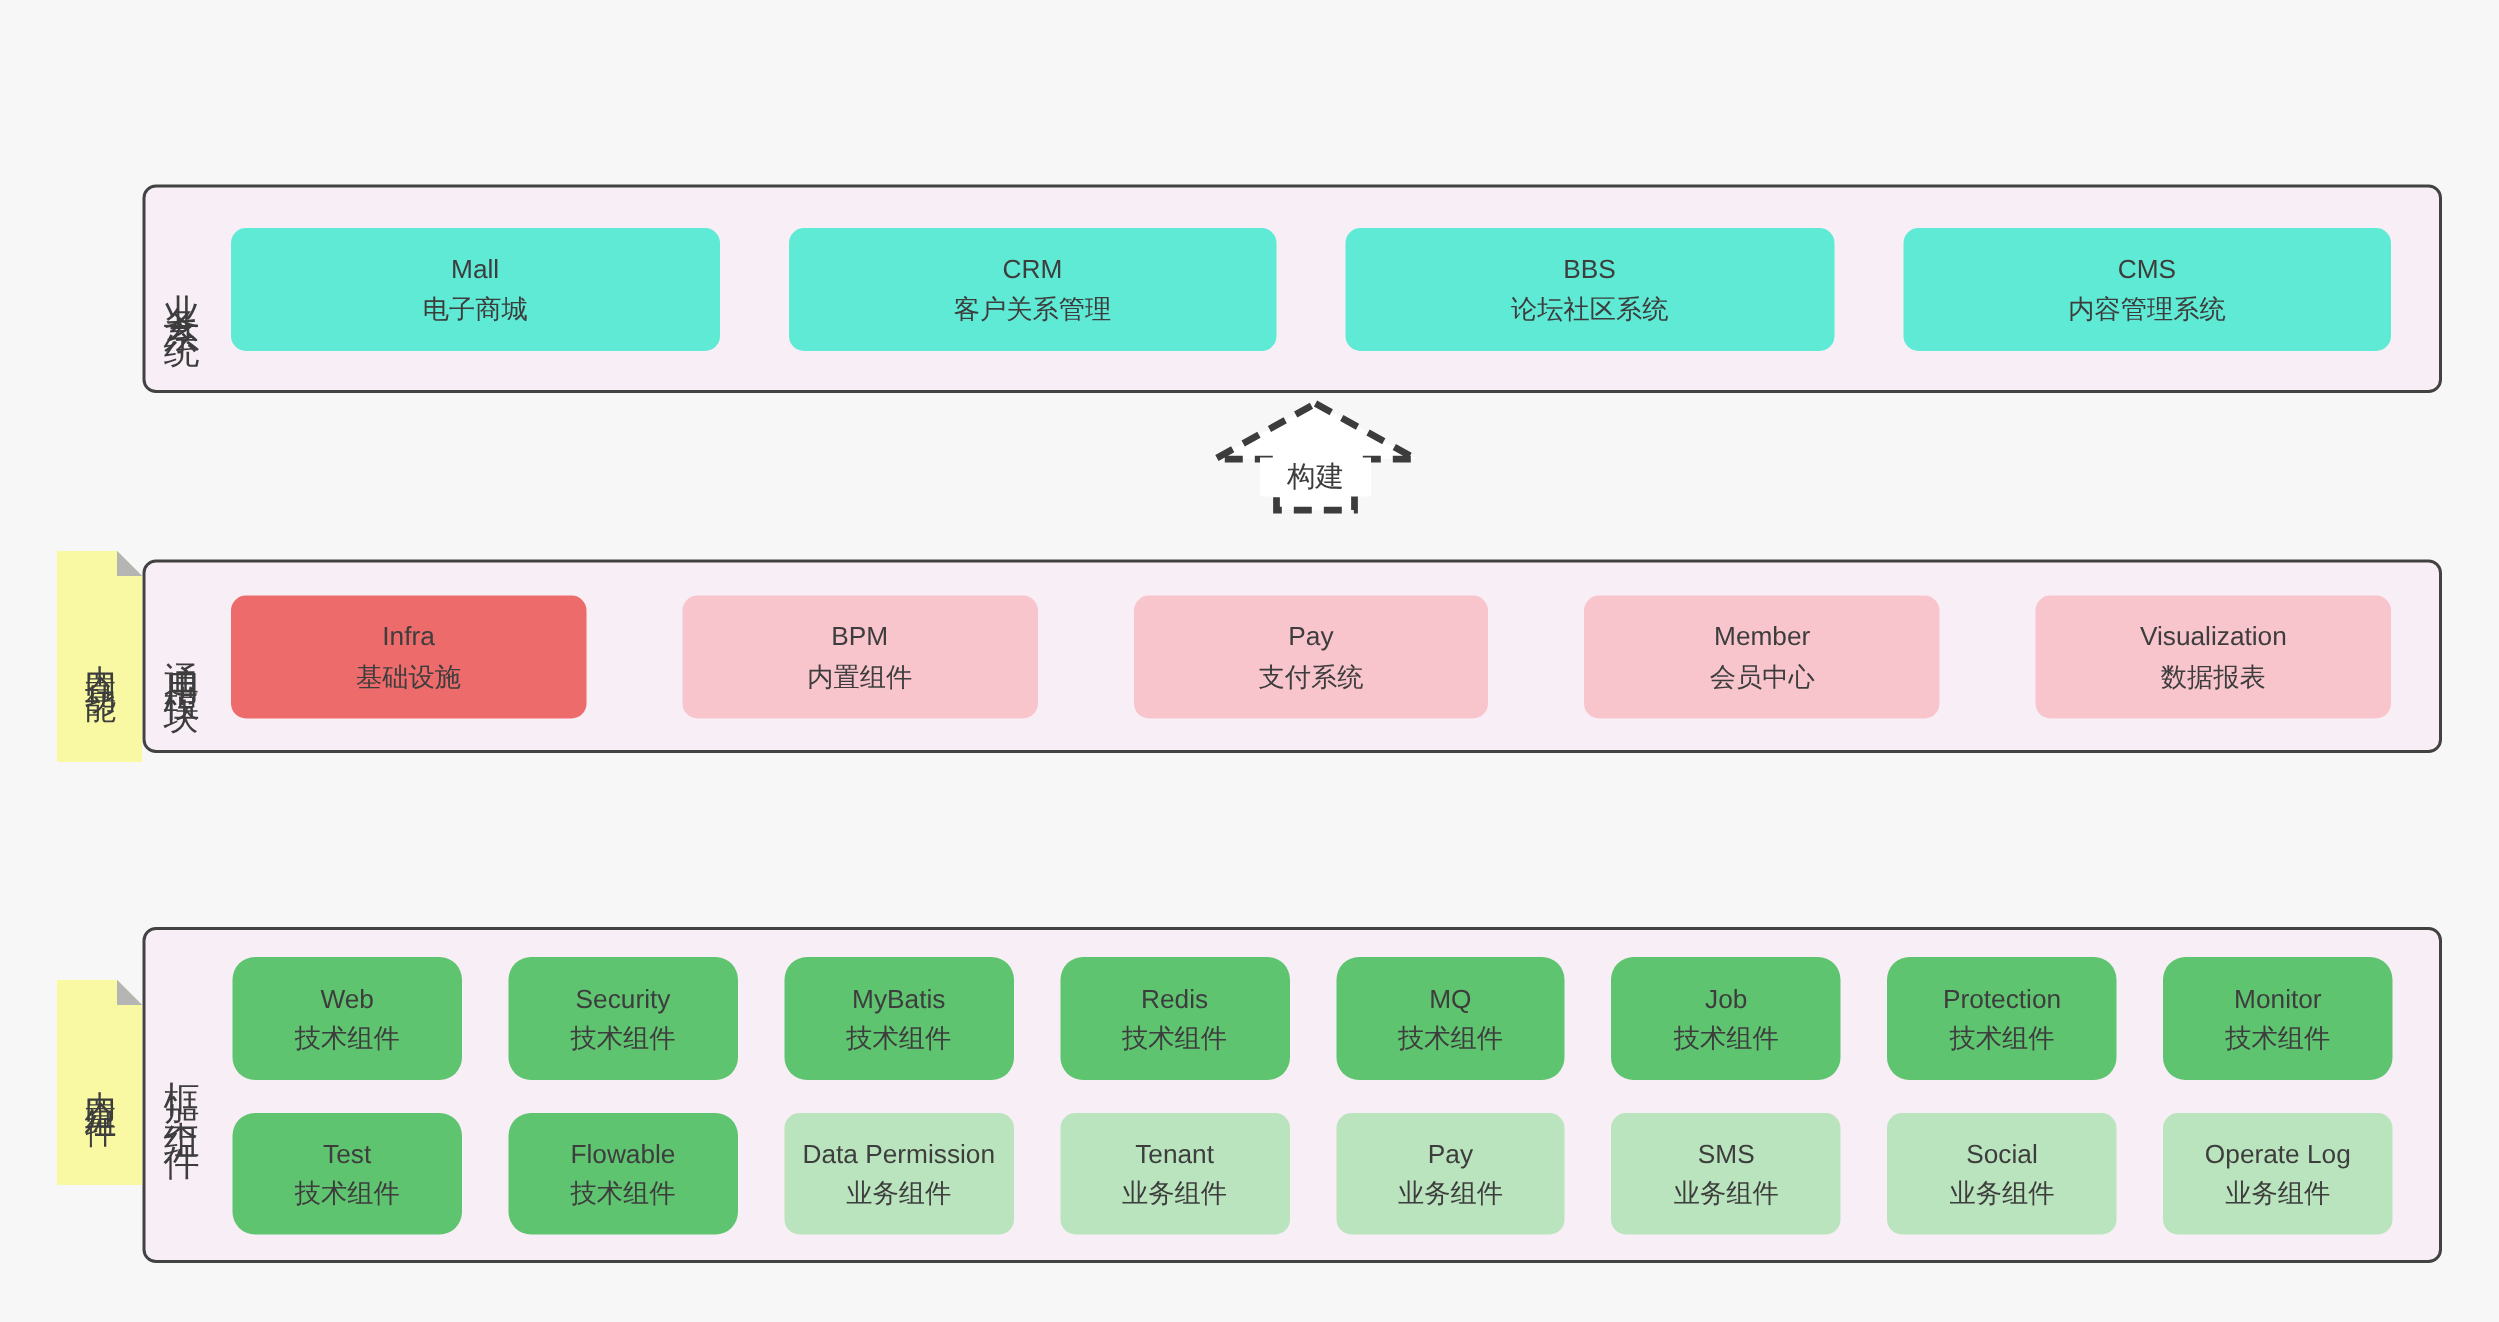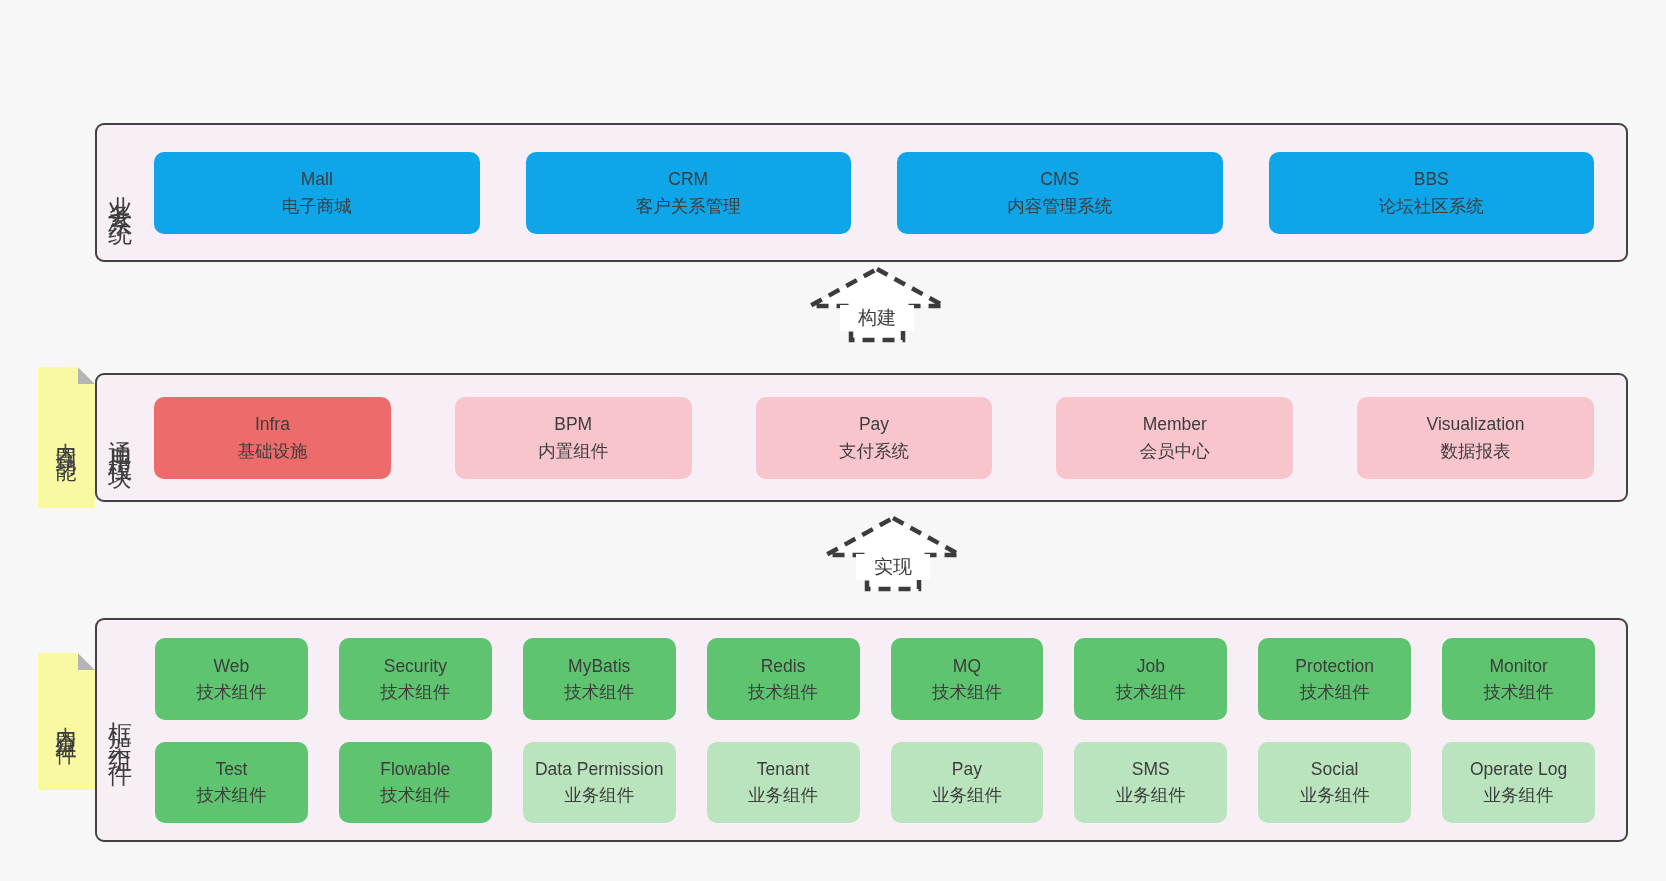--- a/index.html
+++ b/index.html
@@ -42,24 +42,24 @@
   }
 
   .box {
     border-radius:10px;
     display:flex; flex-direction:column;
     align-items:center; justify-content:center;
     text-align:center;
     font-size:17.5px; line-height:1.5;
   }
   .box .name, .box .desc { display:block; padding:0 6px; }
-  .blue   { background:#0ea5e9; }
+  .blue   { background:#5eead4; }
   .red    { background:#ed6b6b; }
   .pink   { background:#f9c5cd;margin-left:18px; }
-  .green  { background:#5fc470; }
+  .green  { background:#5fc470;border-radius:15px; }
   .green2 { background:#bae4bd; }
 
   .sticky {
     position:absolute; left:38px; width:57px;
     background:#f9f9a4;
     clip-path:polygon(0 0, calc(100% - 17px) 0, 100% 17px, 100% 100%, 0 100%);
   }
   #sticky-modules   { top:367px; height:141px; }
   #sticky-framework { top:653px; height:137px; }
   .sticky .fold {
@@ -93,26 +93,26 @@
     <div class="cols6">
       <div class="box blue">
         <span class="name">Mall</span>
         <span class="desc">电子商城</span>
       </div>
       <div class="box blue">
         <span class="name">CRM</span>
         <span class="desc">客户关系管理</span>
       </div>
       <div class="box blue">
+        <span class="name">BBS</span>
+        <span class="desc">论坛社区系统</span>
+      </div>
+      <div class="box blue">
         <span class="name">CMS</span>
         <span class="desc">内容管理系统</span>
-      </div>
-      <div class="box blue">
-        <span class="name">BBS</span>
-        <span class="desc">论坛社区系统</span>
       </div>
     </div>
   </section>
 
   <div class="arrow" id="arrow-build">
     <svg viewBox="0 0 140 78">
       <polygon points="70,3 137,40 96,40 96,74 44,74 44,40 3,40" fill="#ffffff" stroke="#3c3c3c" stroke-width="4.5" stroke-dasharray="12 8"></polygon>
     </svg>
     <span class="arrow-label">构建</span>
   </div>
@@ -136,26 +136,20 @@
         <span class="name">Member</span>
         <span class="desc">会员中心</span>
       </div>
       <div class="box pink">
         <span class="name">Visualization</span>
         <span class="desc">数据报表</span>
       </div>
     </div>
   </section>
 
-  <div class="arrow" id="arrow-implement">
-    <svg viewBox="0 0 140 78">
-      <polygon points="70,3 137,40 96,40 96,74 44,74 44,40 3,40" fill="#ffffff" stroke="#3c3c3c" stroke-width="4.5" stroke-dasharray="12 8"></polygon>
-    </svg>
-    <span class="arrow-label">实现</span>
-  </div>
 
   <section class="band" id="band-framework">
     <div class="band-label">框架组件</div>
     <div class="grid8">
       <div class="box green">
         <span class="name">Web</span>
         <span class="desc">技术组件</span>
       </div>
       <div class="box green">
         <span class="name">Security</span>

